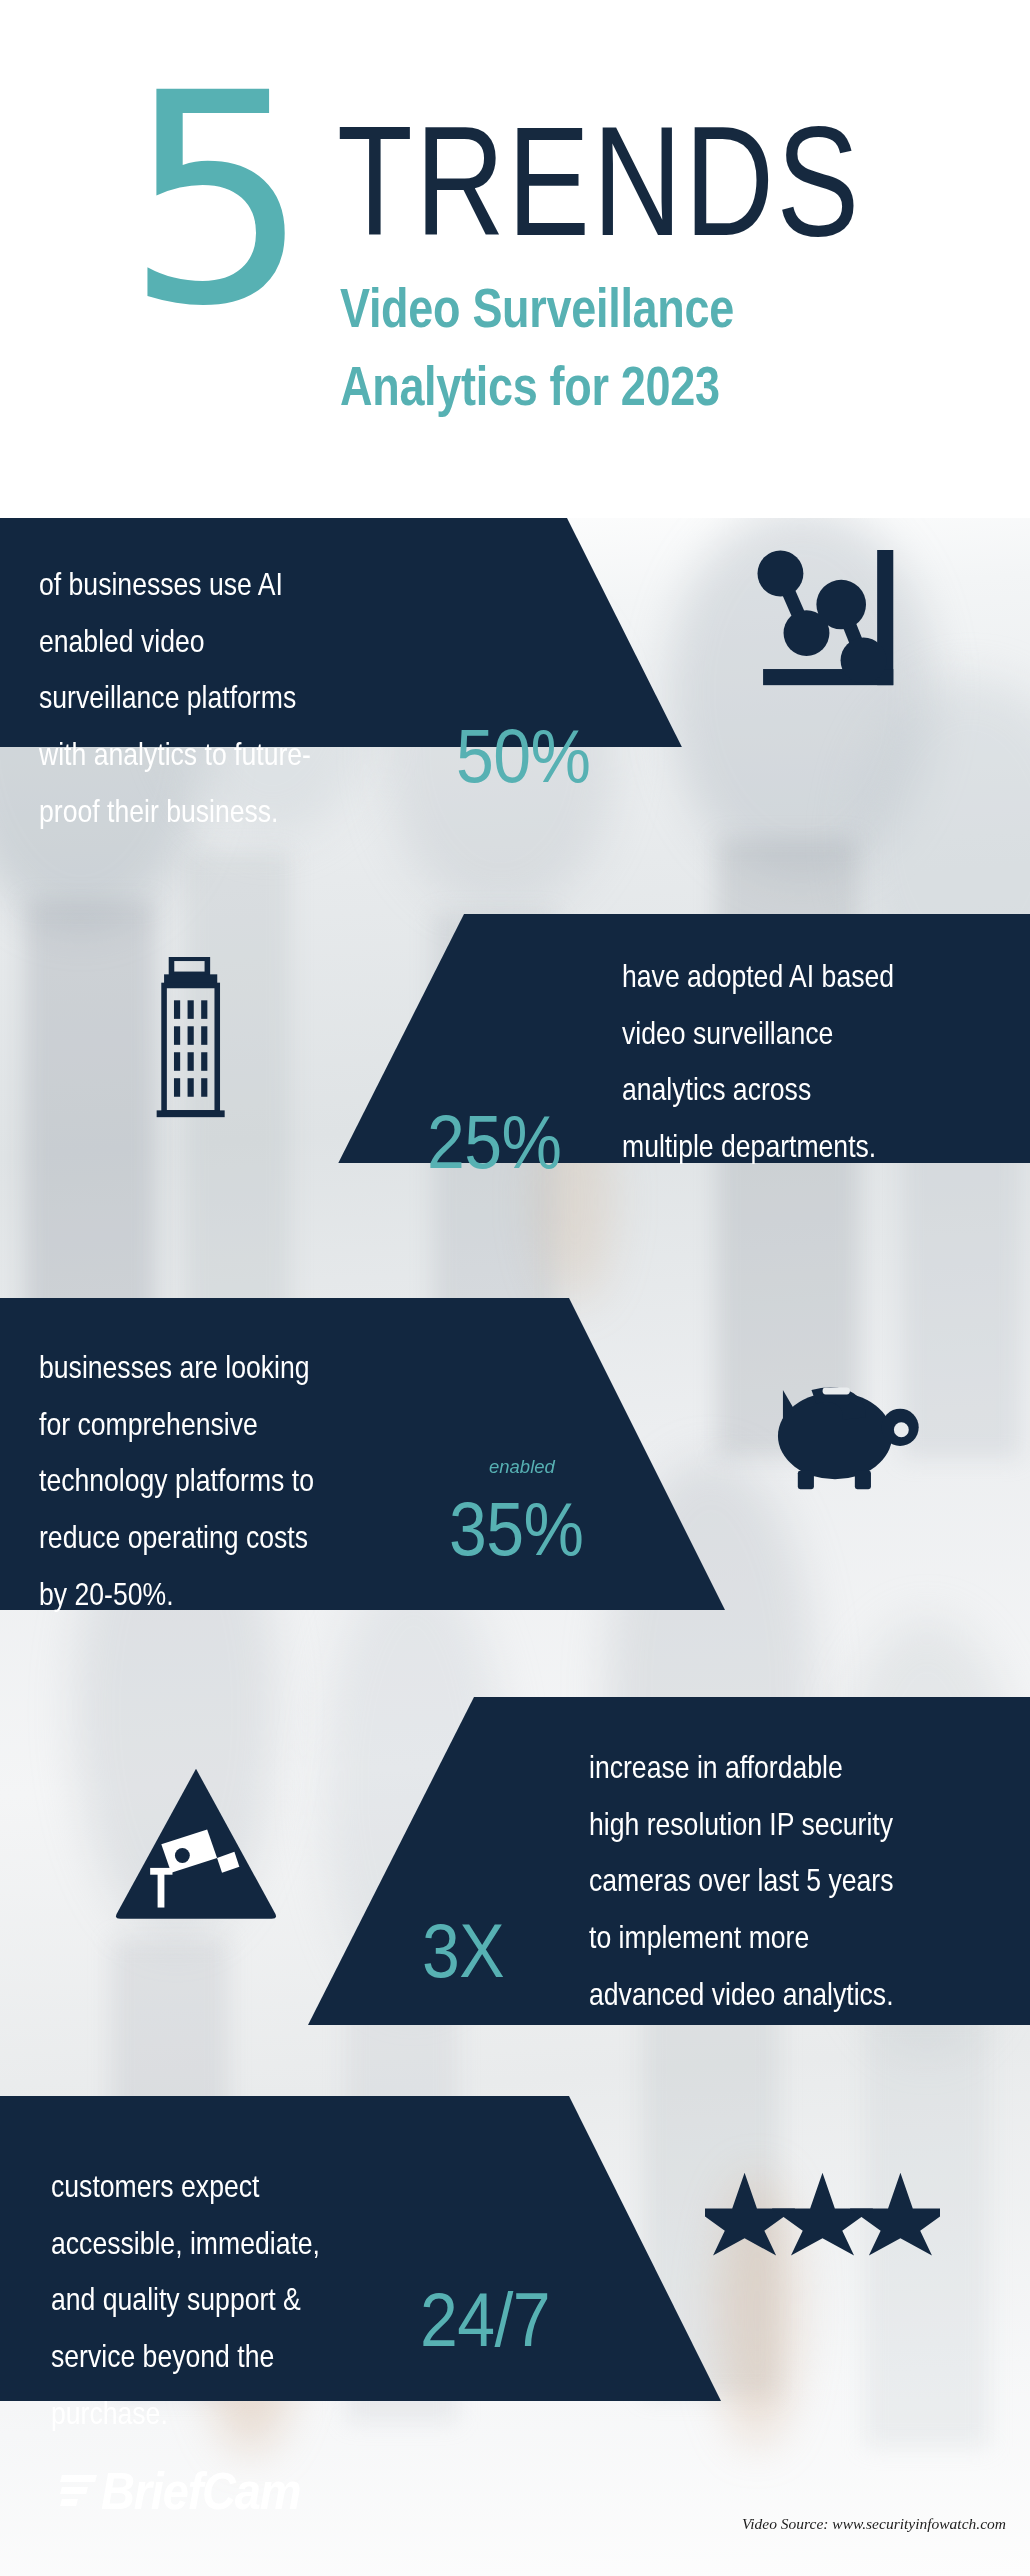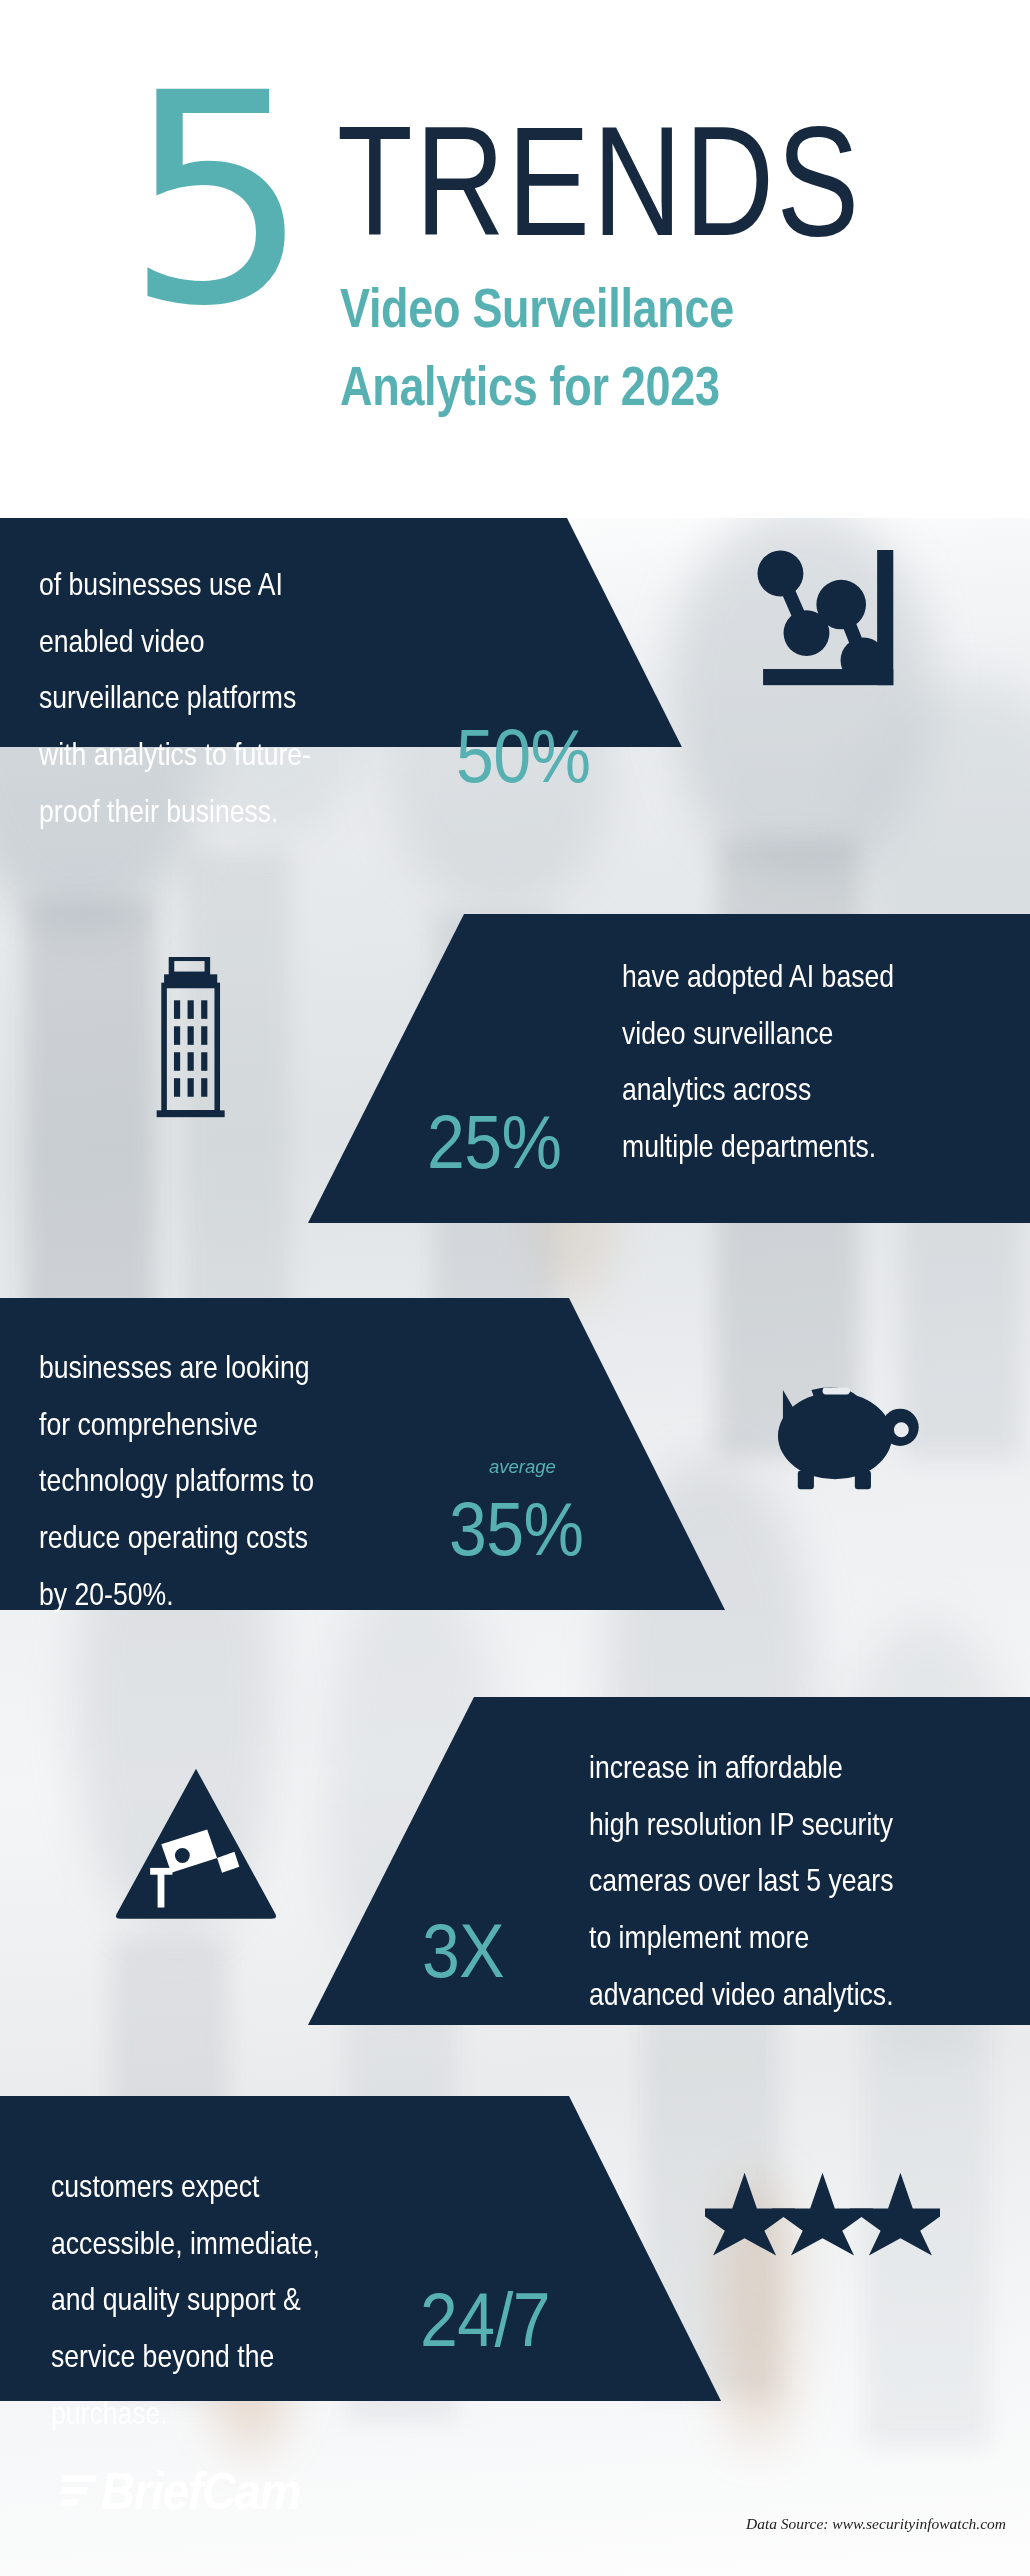--- a/index.html
+++ b/index.html
@@ -77,21 +77,21 @@
     position:absolute; color:#57b1b3;
     font-size:18.5px; font-style:italic; font-weight:400;
     font-family:"Liberation Sans", sans-serif;
     white-space:nowrap;
   }
 
   
   #panel-1{ left:0; top:518px; width:723px; height:229px; }
   #panel-1 .shape{ clip-path:polygon(0 0, 567px 0, 723px 311px, 0 311px); }
 
-  #panel-2{ left:308px; top:914px; width:723px; height:309px; }
+  #panel-2{ left:308px; top:914px; width:723px; height:249px; }
   #panel-2 .shape{ clip-path:polygon(156px 0, 723px 0, 723px 309px, 0 309px); }
 
   #panel-3{ left:0; top:1298px; width:725px; height:312px; }
   #panel-3 .shape{ clip-path:polygon(0 0, 569px 0, 725px 312px, 0 312px); }
 
   #panel-4{ left:308px; top:1697px; width:723px; height:328px; }
   #panel-4 .shape{ clip-path:polygon(166px 0, 723px 0, 723px 328px, 0 328px); }
 
   #panel-5{ left:0; top:2096px; width:723px; height:305px; }
   #panel-5 .shape{ clip-path:polygon(0 0, 569px 0, 723px 309px, 0 309px); }
@@ -223,21 +223,21 @@
 </div>
 
 <div class="panel" id="panel-3">
   <div class="shape"></div>
   <div class="panel-inner">
     <div class="body-text" style="left:39px; top:41px; width:408px;">businesses are looking
 for comprehensive
 technology platforms to
 reduce operating costs
 by 20-50%.</div>
-    <div class="stat-note" style="left:489px; top:158px;">average</div>
+    <div class="stat-note" style="left:489px; top:158px;">enabled</div>
     <div class="stat" style="left:449px; top:192px;">35%</div>
   </div>
 </div>
 <div class="icon-wrap" style="left:773px; top:1369px; width:155px; height:124px;">
   <svg width="155" height="124" viewBox="0 0 250 200">
     <path d="M16 34 L16 92 L44 82 Z" fill="#122740"></path>
     <ellipse cx="100" cy="108" rx="92" ry="70" fill="#122740"></ellipse>
     <path d="M62 34 C108 20, 152 38, 150 78 L112 82 C116 58, 94 48, 70 56 Z" fill="#122740"></path>
     <circle cx="205" cy="94" r="30" fill="#122740"></circle>
     <circle cx="207" cy="98" r="12" fill="#e9ecee"></circle>
@@ -292,15 +292,15 @@
 
 <div id="footer">
   <div id="logo">
     <span id="logo-bars">
       <span></span>
         <span></span>
         <span></span>
     </span>
     <span id="logo-text">BriefCam</span>
   </div>
-  <div id="data-source">Data Source:  www.securityinfowatch.com</div>
+  <div id="data-source">Video Source:  www.securityinfowatch.com</div>
 </div>
 
 
 </body></html>

